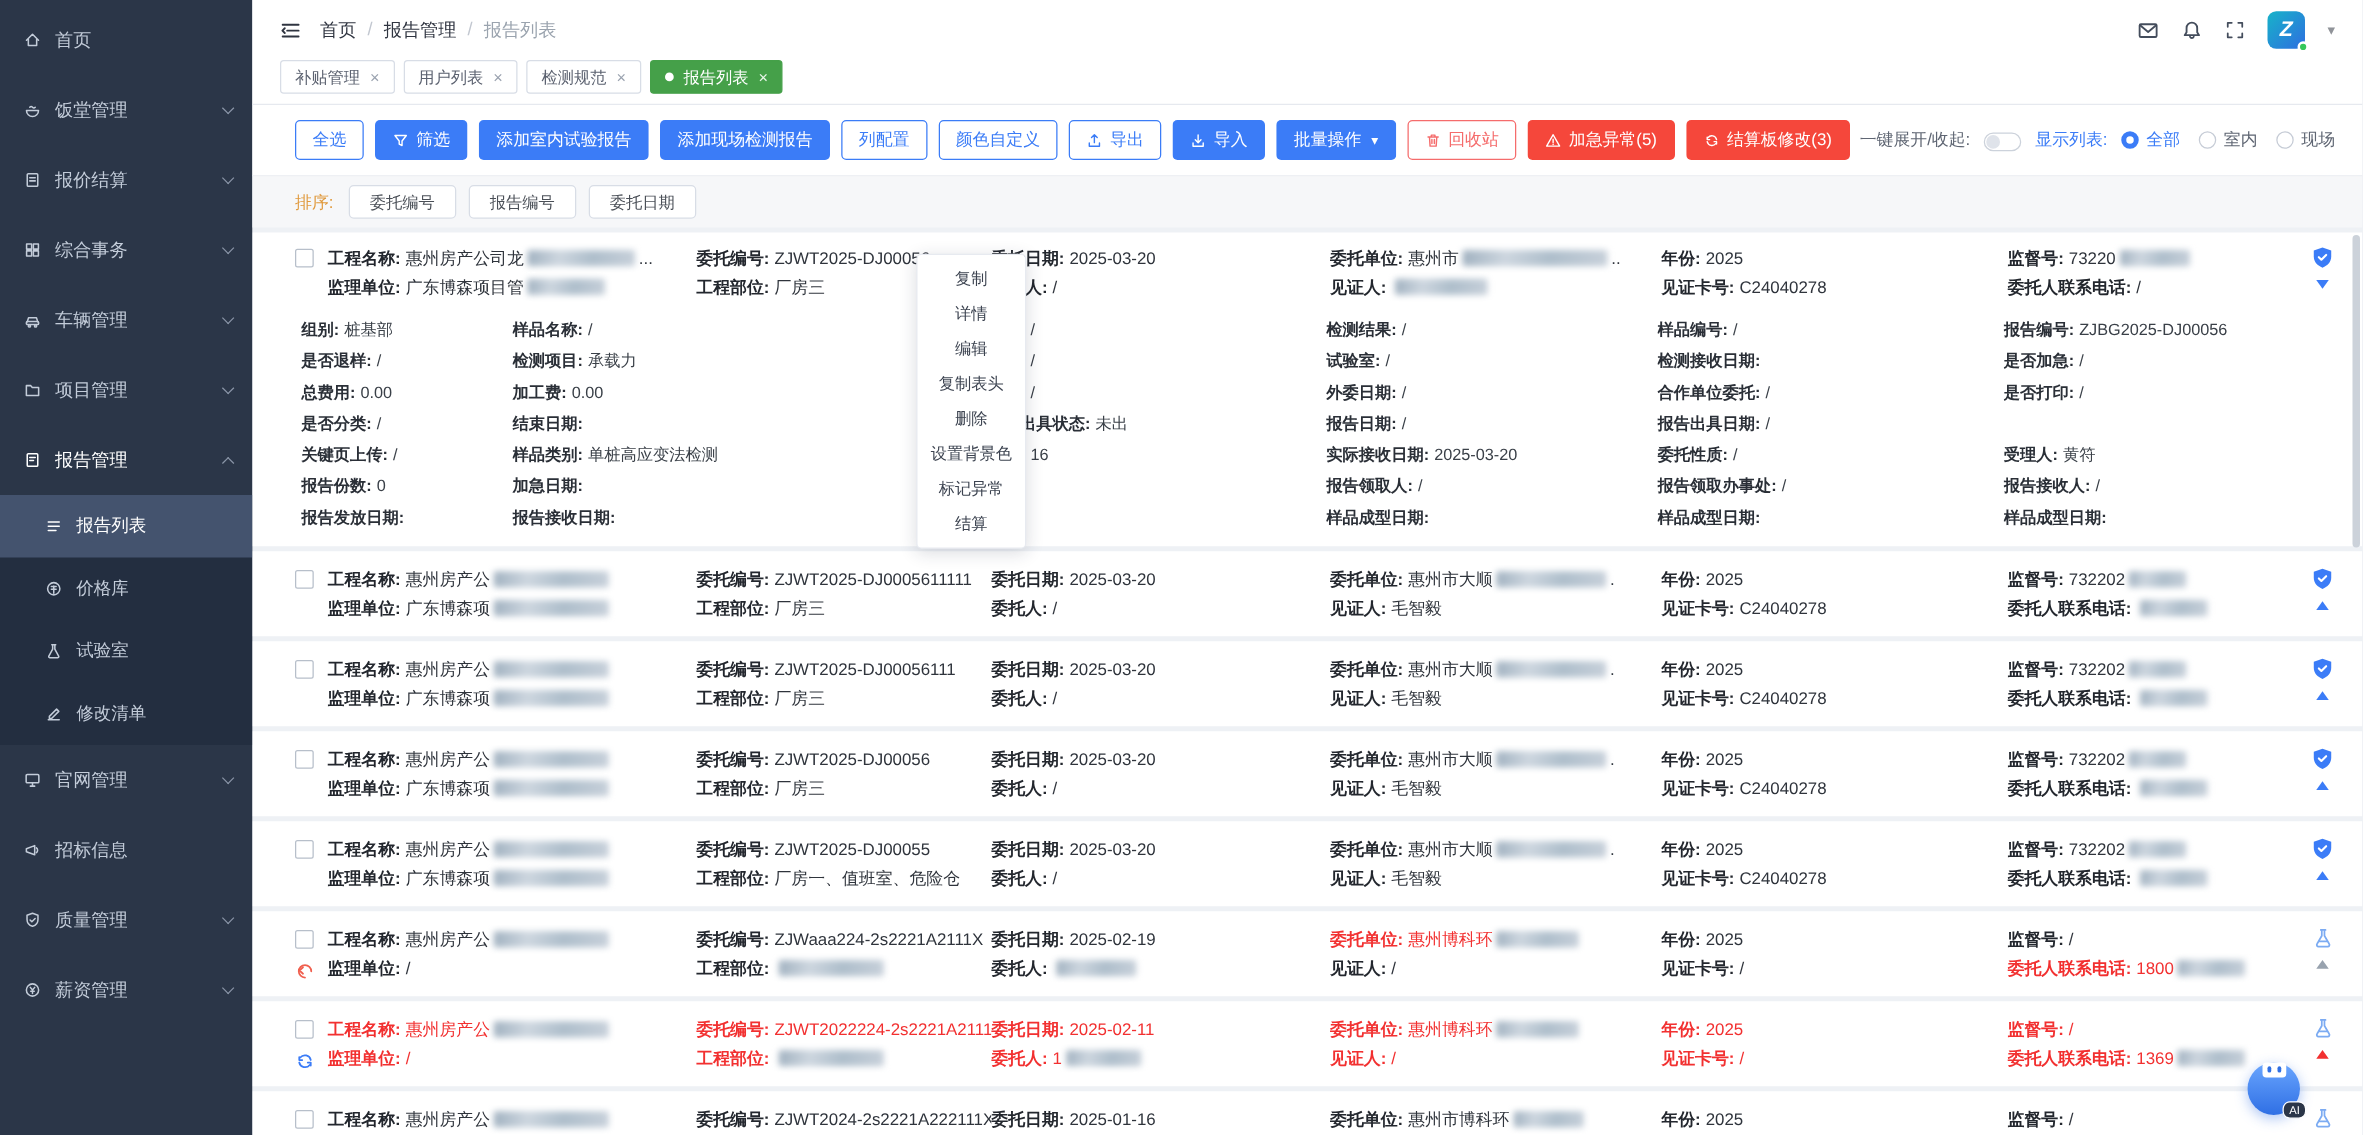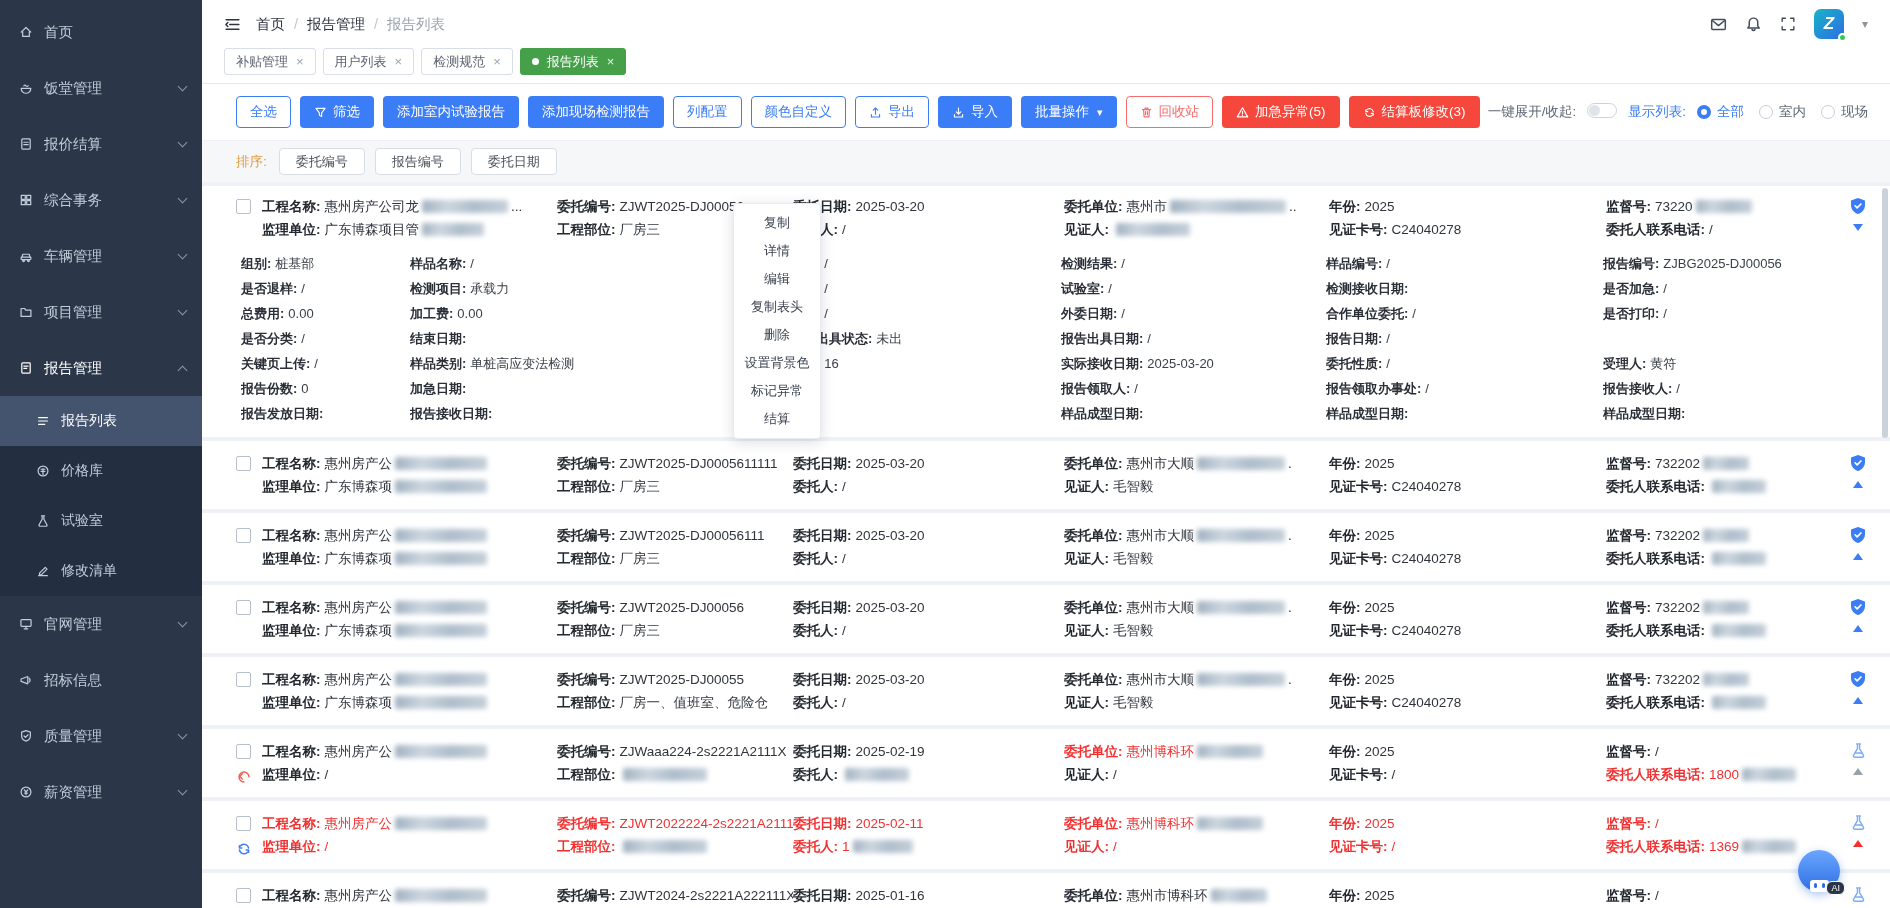--- a/index.html
+++ b/index.html
@@ -45,21 +45,21 @@
 
   
   .toolbar{background:#fff;display:flex;align-items:center;padding:12px 22px 12px 34px;flex-shrink:0}
   .tb-btns{display:flex;align-items:center;gap:9px;flex-wrap:nowrap}
   .btn{height:32px;padding:0 13px;border-radius:4px;font-size:13.5px;display:inline-flex;align-items:center;gap:6px;border:1px solid transparent;cursor:pointer;background:#fff;white-space:nowrap;font-family:inherit}
   .btn.primary{background:#3b7cf7;color:#fff}
   .btn.outline-blue{border-color:#3b7cf7;color:#3b7cf7}
   .btn.outline-red{border-color:#f56c6c;color:#f56c6c}
   .btn.danger{background:#f5473b;color:#fff}
   .btn .caret{font-size:11px;margin-left:2px}
-  .tright{margin-left:auto;display:flex;align-items:flex-start;gap:11px}
+  .tright{margin-left:auto;display:flex;align-items:flex-end;gap:11px}
   .tlabel{font-size:13.5px;color:#5f6673;white-space:nowrap}
   .tlabel.blue{color:#3b7cf7}
   .switch{width:30px;height:15px;border-radius:8px;border:1px solid #ccd2db;background:#fff;display:inline-flex;align-items:center;padding:1px;cursor:pointer}
   .switch .knob{width:11px;height:11px;border-radius:50%;background:#dfe3ea}
   .radios{display:flex;align-items:center;gap:15px}
   .radio{display:inline-flex;align-items:center;gap:6px;font-size:13.5px;color:#5f6673;cursor:pointer;white-space:nowrap}
   .rdot{width:14px;height:14px;border-radius:50%;border:1px solid #c6ccd6;background:#fff;flex-shrink:0}
   .radio.sel .rdot{border:4px solid #3b7cf7}
   .radio.sel span:last-child{color:#3b7cf7}
 
@@ -94,21 +94,21 @@
   .details{margin:10px 0 2px 5px}
   .dline{display:grid;grid-template-columns:169px 380px 271px 265px 277px 1fr;line-height:25px}
   .dcell{white-space:nowrap;overflow:hidden;font-size:13px;padding-right:8px}
   .dcell .lbl{font-weight:bold;color:#2a2f37}
   .dcell .val{color:#3a4048}
 
   
   .ctx-menu{position:absolute;left:733px;top:203px;width:88px;background:#fff;border:1px solid #e7eaf0;border-radius:4px;box-shadow:0 3px 14px rgba(30,40,60,.16);padding:5px 0;z-index:40}
   .ctx-item{height:28px;line-height:28px;text-align:center;font-size:13px;color:#3c4350;cursor:pointer}
   .scroll-thumb{position:absolute;right:2px;top:188px;width:6px;height:250px;background:#ccd2da;border-radius:3px;z-index:30;cursor:pointer}
-  .ai-bubble{position:absolute;left:1798px;top:850px;width:42px;height:42px;border-radius:50%;background:linear-gradient(180deg,#6aa6ff,#2f6fe4);z-index:45;display:flex;align-items:flex-end;justify-content:center;box-shadow:0 3px 10px rgba(47,111,228,.4);cursor:pointer}
+  .ai-bubble{position:absolute;left:1798px;top:850px;width:42px;height:42px;border-radius:50%;background:linear-gradient(180deg,#6aa6ff,#2f6fe4);z-index:45;display:flex;align-items:flex-start;justify-content:center;box-shadow:0 3px 10px rgba(47,111,228,.4);cursor:pointer}
   .face{width:19px;height:12px;background:#fff;border-radius:3px;position:relative;display:block}
   .face::before,.face::after{content:"";position:absolute;top:3px;width:3px;height:5px;border-radius:2px;background:#2f6fe4}
   .face::before{left:4px}
   .face::after{right:4px}
   .ai-tag{position:absolute;right:-5px;bottom:-3px;background:#2b3648;color:#fff;font-size:9px;padding:1px 4px;border-radius:6px;border:1px solid #fff}
 </style>
 </head>
 <body>
 
 <div class="app">
@@ -484,22 +484,22 @@
                 <div class="dcell"><span class="lbl">加工费:</span><span class="val">0.00</span></div>
                 <div class="dcell"><span class="lbl">单位:</span><span class="val">/</span></div>
                 <div class="dcell"><span class="lbl">外委日期:</span><span class="val">/</span></div>
                 <div class="dcell"><span class="lbl">合作单位委托:</span><span class="val">/</span></div>
                 <div class="dcell"><span class="lbl">是否打印:</span><span class="val">/</span></div>
               </div>
               <div class="dline">
                 <div class="dcell"><span class="lbl">是否分类:</span><span class="val">/</span></div>
                 <div class="dcell"><span class="lbl">结束日期:</span></div>
                 <div class="dcell"><span class="lbl">报告出具状态:</span><span class="val">未出</span></div>
+                <div class="dcell"><span class="lbl">报告日期:</span><span class="val">/</span></div>
                 <div class="dcell"><span class="lbl">报告出具日期:</span><span class="val">/</span></div>
-                <div class="dcell"><span class="lbl">报告日期:</span><span class="val">/</span></div>
               </div>
               <div class="dline">
                 <div class="dcell"><span class="lbl">关键页上传:</span><span class="val">/</span></div>
                 <div class="dcell"><span class="lbl">样品类别:</span><span class="val">单桩高应变法检测</span></div>
                 <div class="dcell"><span class="lbl">数量:</span><span class="val">16</span></div>
                 <div class="dcell"><span class="lbl">实际接收日期:</span><span class="val">2025-03-20</span></div>
                 <div class="dcell"><span class="lbl">委托性质:</span><span class="val">/</span></div>
                 <div class="dcell"><span class="lbl">受理人:</span><span class="val">黄符</span></div>
               </div>
               <div class="dline">

